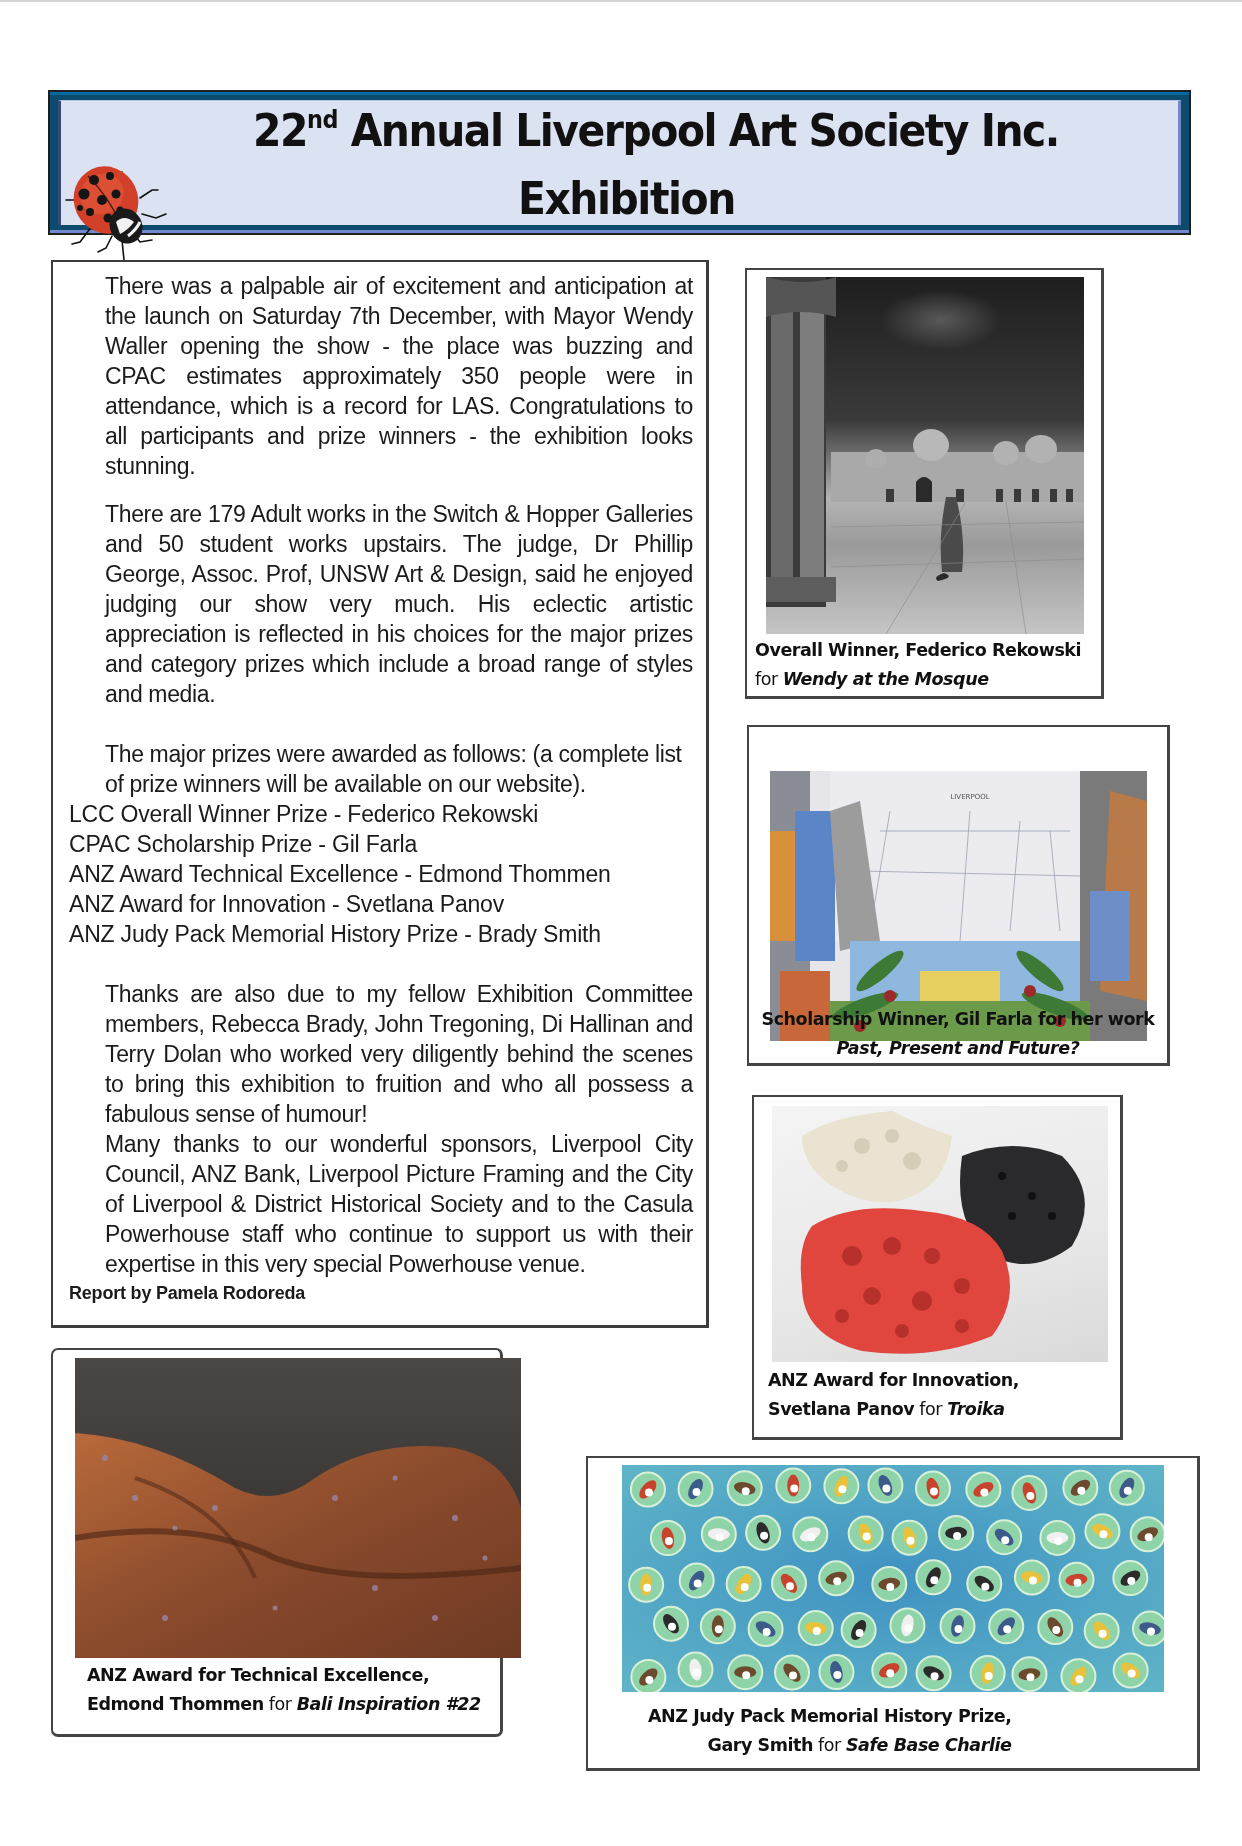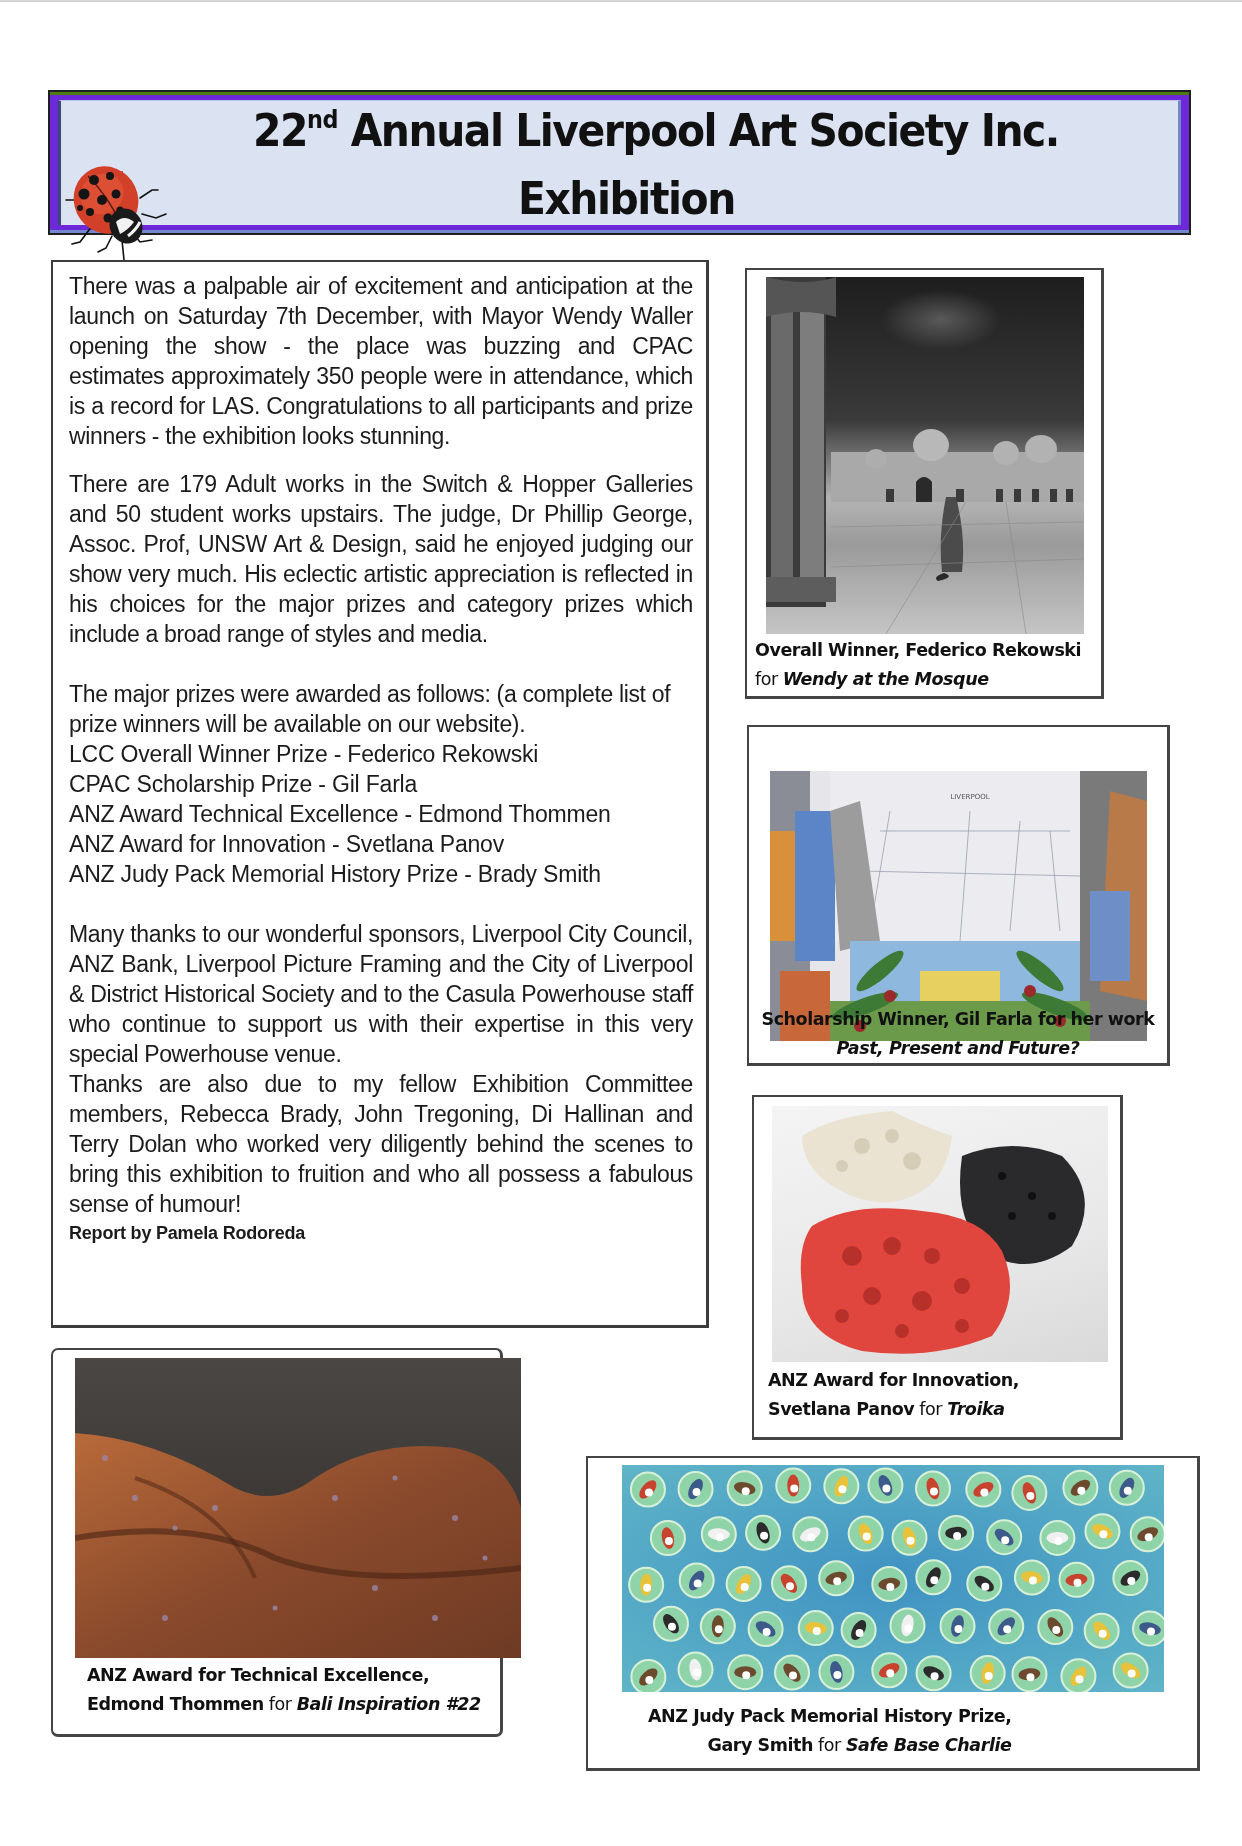--- a/index.html
+++ b/index.html
@@ -3,42 +3,42 @@
 <meta charset="utf-8">
 <style>
   * { box-sizing: border-box; margin: 0; padding: 0; }
   html, body { width: 1242px; height: 1846px; background: #ffffff; overflow: hidden; }
   body { position: relative; font-family: "Liberation Sans", sans-serif; color: #1a1a1a; }
   .topline { position: absolute; left: 0; top: 0; width: 1242px; height: 2px; background: #d4d4d4; }
 
   
   .banner { position: absolute; left: 48px; top: 90px; width: 1143px; height: 145px;
     background: #1f1f1f; padding: 2px; }
-  .banner-frame { width: 100%; height: 100%; background: #6d28d9;
-    border-top: 3px solid #4d7c0f; border-bottom: 3px solid #7189cc; padding: 5px 8px; }
+  .banner-frame { width: 100%; height: 100%; background: #0c4a6e;
+    border-top: 3px solid #0369a1; border-bottom: 3px solid #7189cc; padding: 5px 8px; }
   .banner-inner { width: 100%; height: 100%; background: #dbe2f2;
     border-left: 3px solid #3a4a78; border-right: 3px solid #7389c6; border-top: 1px solid #b8c6ea;
     position: relative; }
   .title-1 { position: absolute; left: 192px; top: 4px; font-family: "DejaVu Sans", sans-serif;
     font-weight: bold; font-size: 44px; letter-spacing: -1.6px; color: #111; white-space: nowrap;
     transform: scaleX(0.93); transform-origin: left top; }
   .title-1 sup { font-size: 24px; vertical-align: 0; position: relative; top: -18px; letter-spacing: -0.5px; }
   .title-2 { position: absolute; left: 457px; top: 72px; font-family: "DejaVu Sans", sans-serif;
     font-weight: bold; font-size: 44px; letter-spacing: -1.6px; color: #111; white-space: nowrap;
     transform: scaleX(0.93); transform-origin: left top; }
 
   .ladybug { position: absolute; left: 62px; top: 156px; width: 110px; height: 104px; z-index: 5; }
 
   
   .article { position: absolute; left: 51px; top: 260px; width: 658px; height: 1068px;
     border: 2px solid #3c3c3c; border-bottom-width: 3px; border-right-width: 3px; background: #fff; }
   .article-body { position: absolute; left: 16px; top: 9px; width: 624px;
     font-family: "Liberation Sans", sans-serif; font-size: 23px; line-height: 30px;
     letter-spacing: -0.35px; color: #1b1b1b; }
-  .article-body p { text-align: justify; text-align-last: left; }
+  .article-body p { text-align: justify; text-align-last: left; margin-left: 36px; }
   .gap { height: 18px; }
   .gap-lg { height: 30px; }
   .prize { font-weight: normal; white-space: nowrap; letter-spacing: -0.2px; }
   .byline { font-weight: bold; font-size: 18px; letter-spacing: -0.2px; line-height: 28px; }
 
   
   .pbox { position: absolute; background: #fff; border: 2px solid #444; border-right-width: 3px; border-bottom-width: 3px; }
   .pimg { position: absolute; overflow: hidden; }
   .cap { position: absolute; font-family: "DejaVu Sans", sans-serif; font-size: 17.5px; line-height: 29px;
     color: #111; white-space: nowrap; letter-spacing: -0.45px; }
@@ -120,22 +120,22 @@
     <div class="gap"></div>
     <p>There are 179 Adult works in the Switch &amp; Hopper Galleries and 50 student works upstairs.  The judge, Dr Phillip George, Assoc. Prof, UNSW Art &amp; Design, said he enjoyed judging our show very much.  His eclectic artistic appreciation is reflected in his choices for the major prizes and category prizes which include a broad range of styles and media.</p>
     <div class="gap-lg"></div>
     <p style="text-align:left">The major prizes were awarded as follows: (a complete list of prize winners will be available on our website).</p>
     <div class="prize">LCC Overall Winner Prize - Federico Rekowski</div>
     <div class="prize">CPAC Scholarship Prize - Gil Farla</div>
     <div class="prize">ANZ Award Technical Excellence - Edmond Thommen</div>
     <div class="prize">ANZ Award for Innovation - Svetlana Panov</div>
     <div class="prize">ANZ Judy Pack Memorial History Prize - Brady Smith</div>
     <div class="gap-lg"></div>
+    <p>Thanks are also due to my fellow Exhibition Committee members, Rebecca Brady, John Tregoning, Di Hallinan and Terry Dolan who worked very diligently behind the scenes to bring this exhibition to fruition and who all possess a fabulous sense of humour!</p>
     <p>Many thanks to our wonderful sponsors, Liverpool City Council, ANZ Bank, Liverpool Picture Framing and the City of Liverpool &amp; District Historical Society and to the Casula Powerhouse staff who continue to support us with their expertise in this very special Powerhouse venue.</p>
-    <p>Thanks are also due to my fellow Exhibition Committee members, Rebecca Brady, John Tregoning, Di Hallinan and Terry Dolan who worked very diligently behind the scenes to bring this exhibition to fruition and who all possess a fabulous sense of humour!</p>
     <div class="byline">Report by Pamela Rodoreda</div>
   </div>
 </div>
 
 <div class="pbox" id="box1">
   <div class="pimg" id="img1">
     <svg width="318" height="357" viewBox="0 0 318 357">
       <rect x="0" y="0" width="60" height="330" fill="#3b3b3b"></rect>
       <rect x="5" y="20" width="22" height="300" fill="#6a6a6a"></rect>
       <rect x="34" y="20" width="24" height="300" fill="#7d7d7d"></rect>

